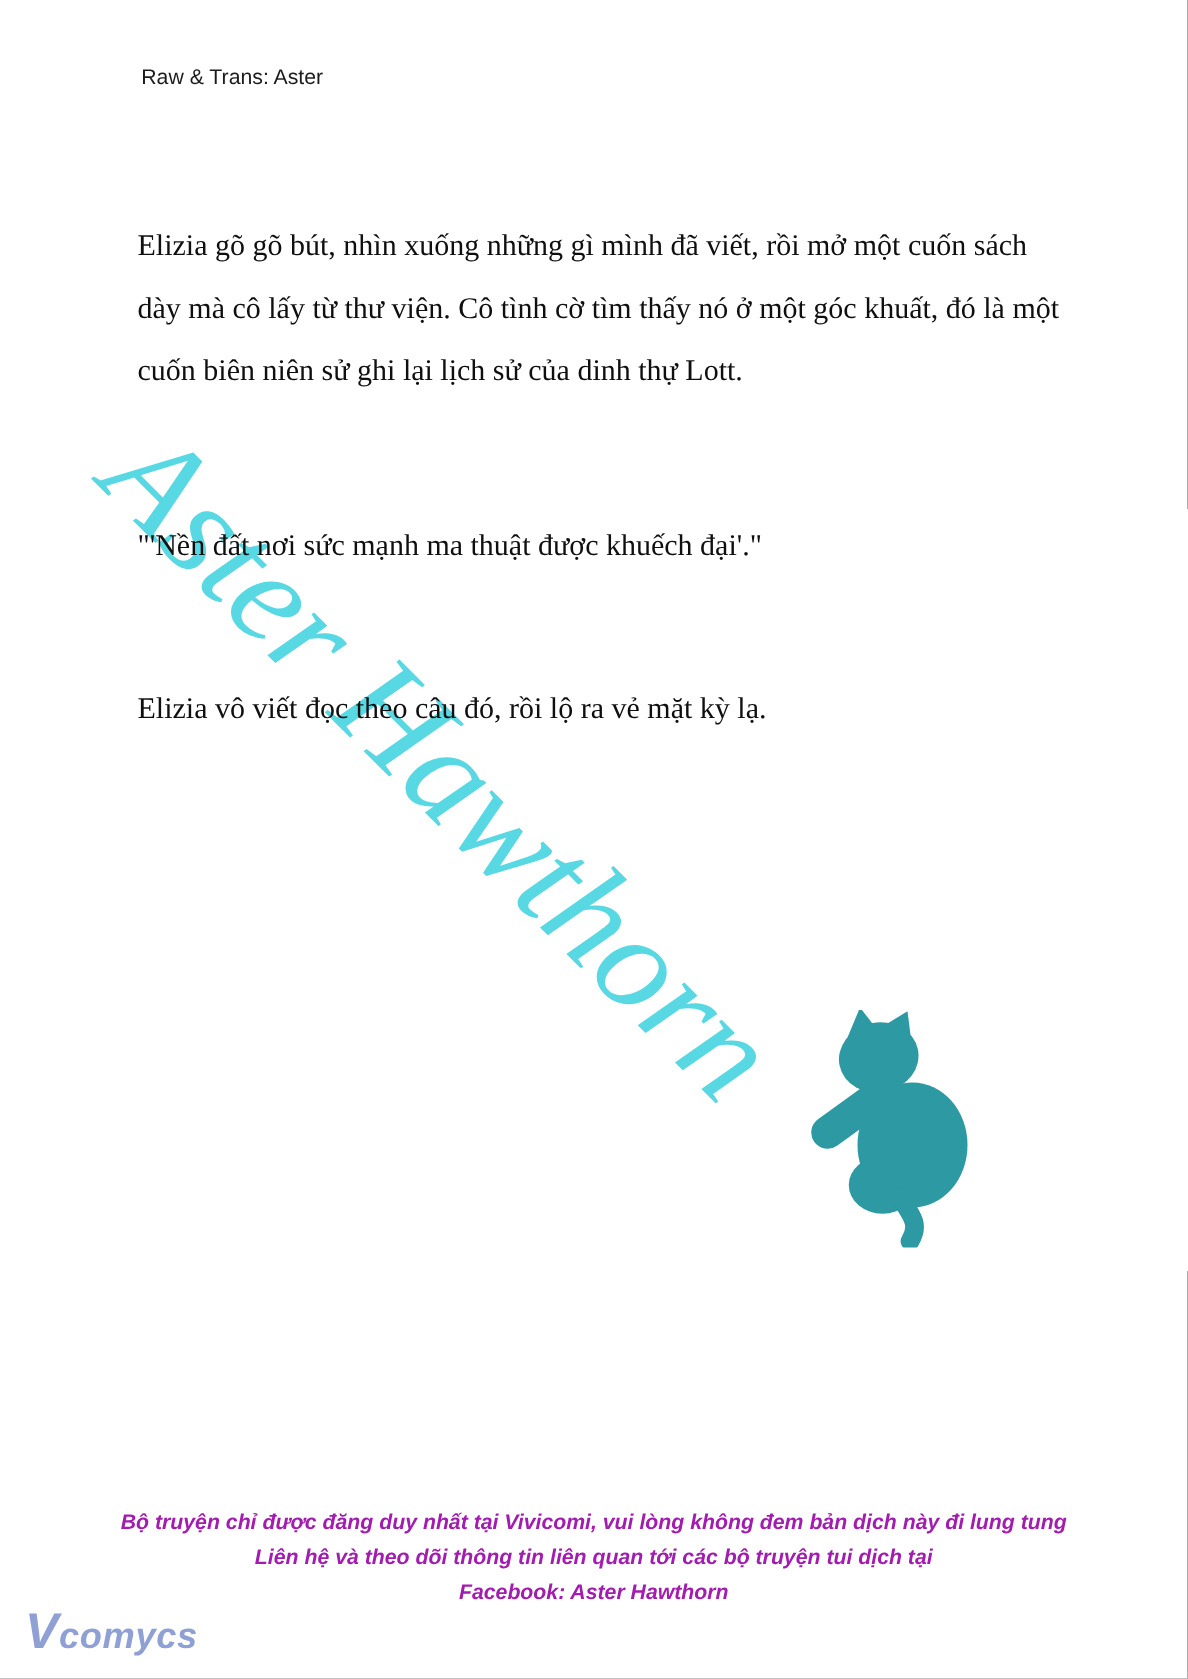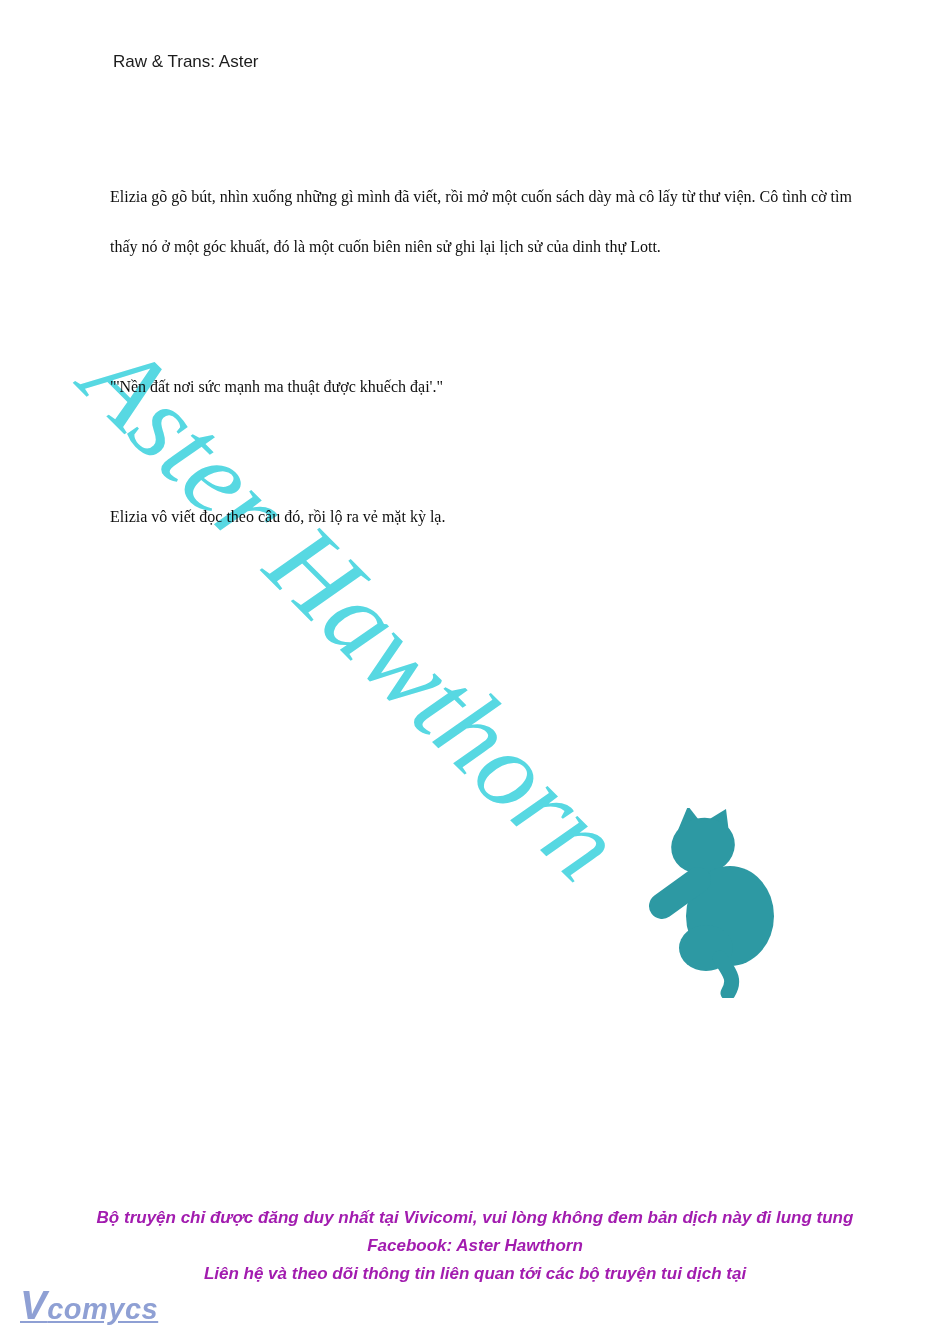--- a/index.html
+++ b/index.html
@@ -30,41 +30,40 @@
     line-height:1;
   }
   
   .cat{
     position:absolute;left:648px;top:808px;
     width:130px;height:190px;z-index:1;
   }
   
   .doc{
     position:absolute;left:110px;top:172px;width:742px;
-    font-size:16px;line-height:50px;color:#0f0f0f;z-index:2;
+    font-size:24px;line-height:50px;color:#0f0f0f;z-index:2;
   }
   .doc p{margin:0 0 80px 0;}
   .doc p:first-child{margin-bottom:90px;}
   
   .footer{
     position:absolute;left:0;top:1204px;width:950px;
     text-align:center;
     font-family:"Liberation Sans", sans-serif;
     font-weight:bold;font-style:italic;
     font-size:17px;line-height:28px;
     z-index:3;
   }
   
   .logo{
     position:absolute;left:20px;top:1282px;z-index:3;
     font-family:"Liberation Sans", sans-serif;
     font-weight:bold;font-style:italic;
     font-size:29px;letter-spacing:0.5px;
     line-height:46px;
-    text-decoration:underline;
   }
   .logo .logo-text{display:block;}
   .logo .logo-text::first-letter{font-size:40px;}
 </style>
 </head>
 <body>
 
 <div id="page">
 
   <div class="header-credit">Raw &amp; Trans: Aster</div>
@@ -84,21 +83,21 @@
   </svg>
 
   <div class="doc">
     <p>Elizia gõ gõ bút, nhìn xuống những gì mình đã viết, rồi mở một cuốn sách dày mà cô lấy từ thư viện. Cô tình cờ tìm thấy nó ở một góc khuất, đó là một cuốn biên niên sử ghi lại lịch sử của dinh thự Lott.</p>
     <p>"'Nền đất nơi sức mạnh ma thuật được khuếch đại'."</p>
     <p>Elizia vô viết đọc theo câu đó, rồi lộ ra vẻ mặt kỳ lạ.</p>
   </div>
 
   <div class="footer" style="color: #a21caf;">
     <div>Bộ truyện chỉ được đăng duy nhất tại Vivicomi, vui lòng không đem bản dịch này đi lung tung</div>
+    <div>Liên hệ và theo dõi thông tin liên quan tới các bộ truyện tui dịch tại</div>
     <div>Facebook: Aster Hawthorn</div>
-    <div>Liên hệ và theo dõi thông tin liên quan tới các bộ truyện tui dịch tại</div>
   </div>
 
   <div class="logo" style="color: rgb(143, 160, 212);">
     <span class="logo-text">Vcomycs</span>
   </div>
 
 </div>
 
 </body></html>

